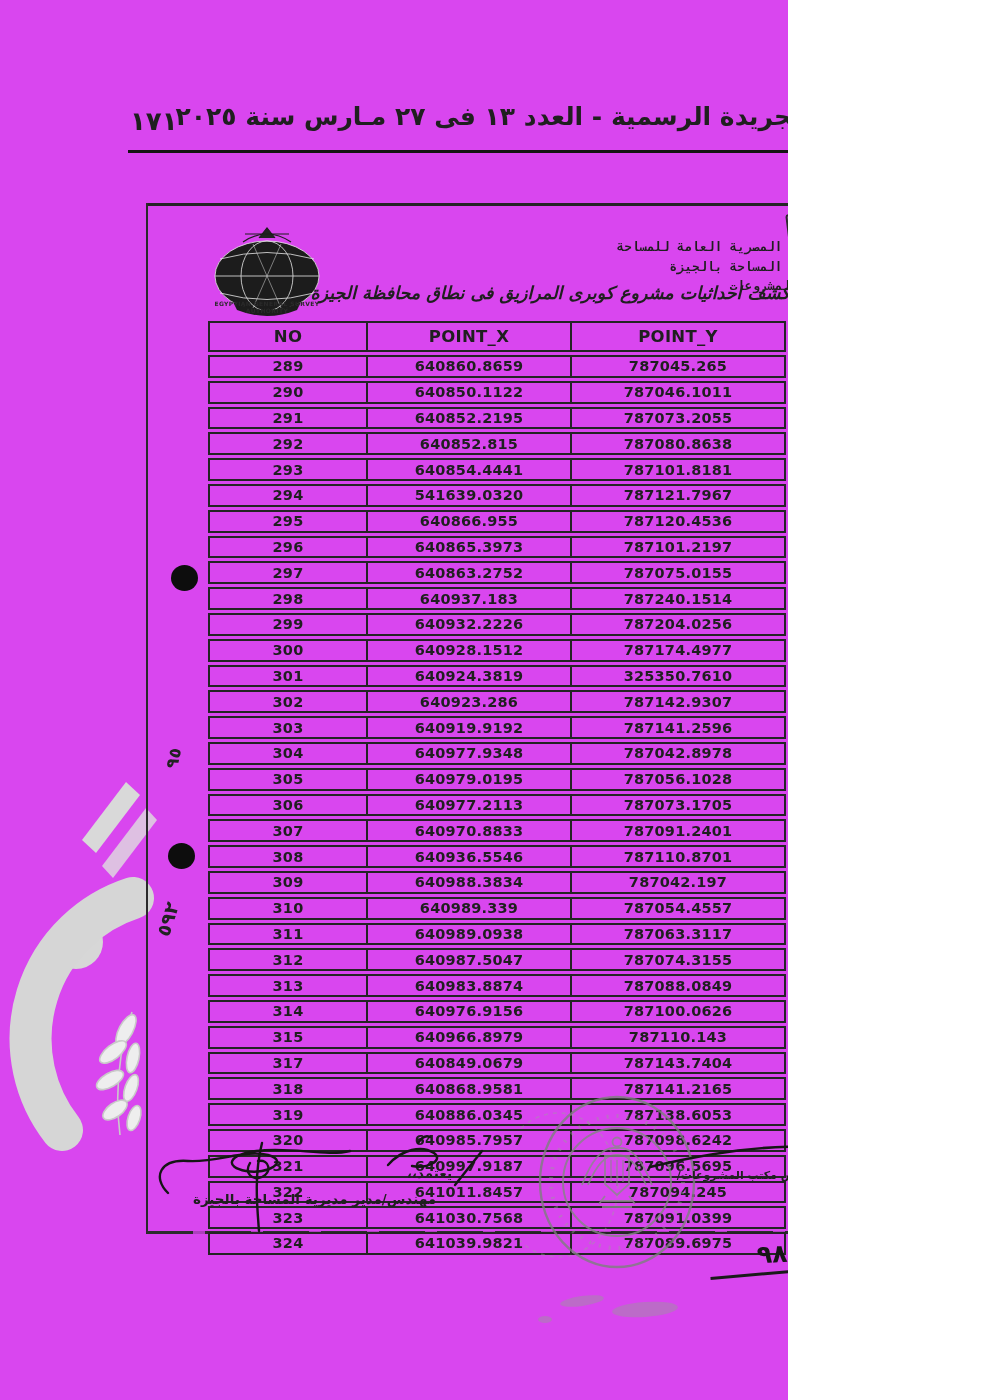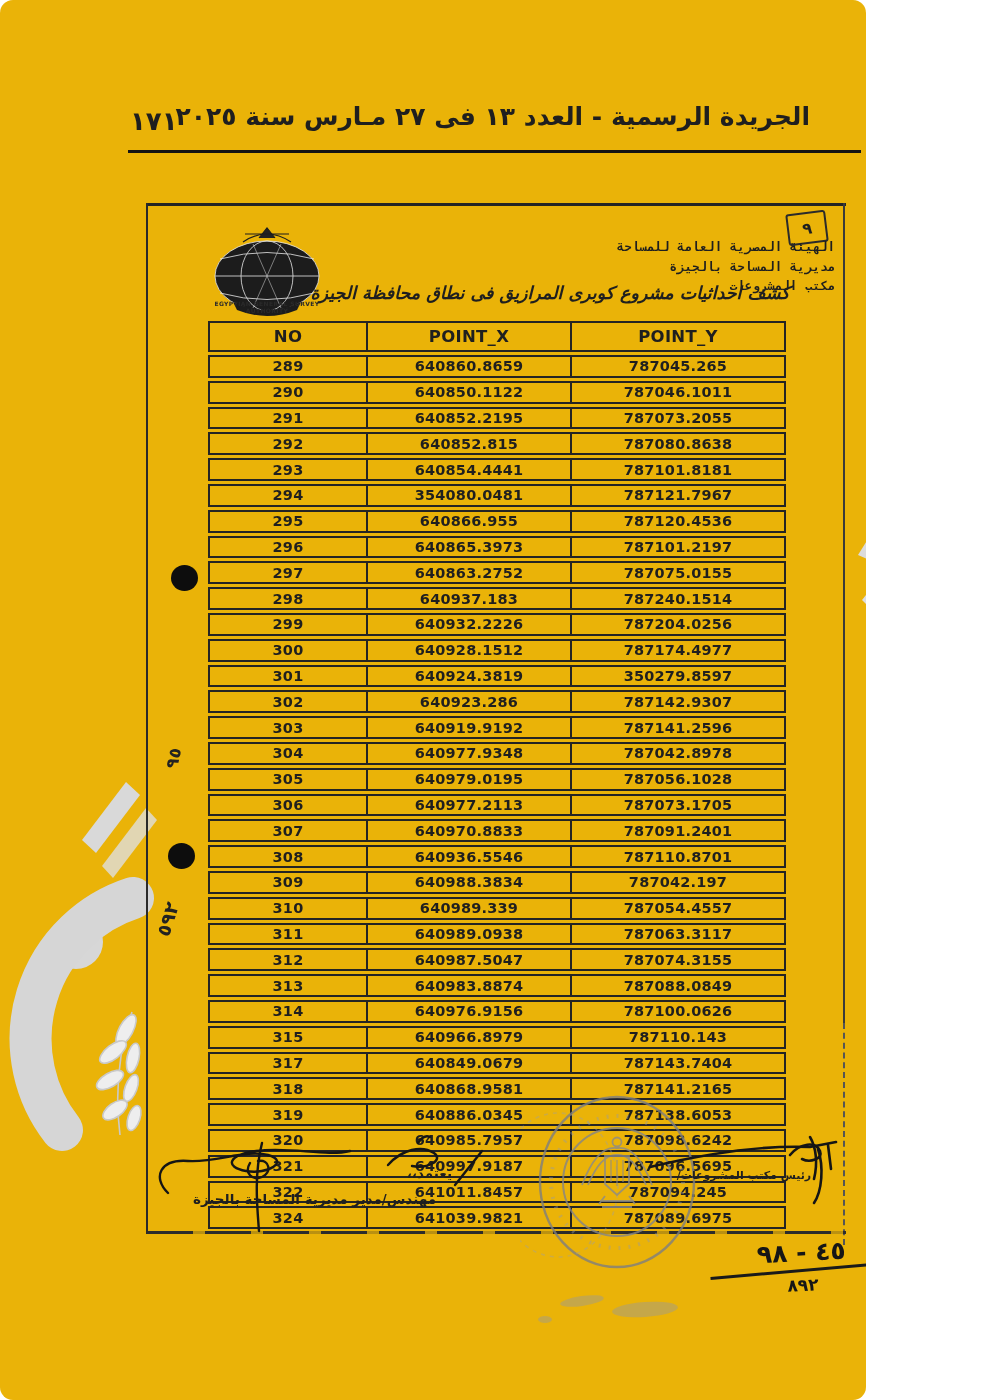--- a/index.html
+++ b/index.html
@@ -1,17 +1,17 @@
 <!DOCTYPE html>
 <html lang="ar"><head>
 <meta charset="utf-8">
 <style>
   html,body{margin:0;padding:0;background:#ffffff;}
-  .page{position:relative;width:866px;height:1400px;background:#eab308;overflow:hidden;
-        font-family:"DejaVu Sans",sans-serif;color:#1f1f1f;border-radius:13px;}
+  .page{position:relative;width:788px;height:1400px;background:#d946ef;overflow:hidden;
+        font-family:"DejaVu Sans",sans-serif;color:#1f1f1f;}
   
   .gz-pageno{position:absolute;left:130px;top:106px;font-size:26px;font-weight:bold;}
   .gz-title{position:absolute;left:250px;top:102px;width:560px;text-align:right;direction:rtl;
             font-size:25px;font-weight:bold;white-space:nowrap;}
   .gz-rule{position:absolute;left:128px;top:150px;width:733px;height:3px;background:#141414;}
   
   .frame-top{position:absolute;left:147px;top:203px;width:699px;height:0;border-top:3px solid #242424;}
   .frame-left{position:absolute;left:146px;top:203px;height:1031px;width:0;border-left:2.5px solid #2a2a2a;}
   .frame-right-solid{position:absolute;left:843px;top:203px;height:820px;width:0;border-left:2px solid #3a3a3a;}
   .frame-right-dash{position:absolute;left:843px;top:1023px;height:222px;width:0;border-left:2px dashed #555;}
@@ -174,21 +174,21 @@
             <td>640852.815</td>
             <td>787080.8638</td>
           </tr>
           <tr>
             <td>293</td>
             <td>640854.4441</td>
             <td>787101.8181</td>
           </tr>
           <tr>
             <td>294</td>
-            <td>354080.0481</td>
+            <td>541639.0320</td>
             <td>787121.7967</td>
           </tr>
           <tr>
             <td>295</td>
             <td>640866.955</td>
             <td>787120.4536</td>
           </tr>
           <tr>
             <td>296</td>
             <td>640865.3973</td>
@@ -210,21 +210,21 @@
             <td>787204.0256</td>
           </tr>
           <tr>
             <td>300</td>
             <td>640928.1512</td>
             <td>787174.4977</td>
           </tr>
           <tr>
             <td>301</td>
             <td>640924.3819</td>
-            <td>350279.8597</td>
+            <td>325350.7610</td>
           </tr>
           <tr>
             <td>302</td>
             <td>640923.286</td>
             <td>787142.9307</td>
           </tr>
           <tr>
             <td>303</td>
             <td>640919.9192</td>
             <td>787141.2596</td>
@@ -311,20 +311,25 @@
           </tr>
           <tr>
             <td>321</td>
             <td>640997.9187</td>
             <td>787096.5695</td>
           </tr>
           <tr>
             <td>322</td>
             <td>641011.8457</td>
             <td>787094.245</td>
+          </tr>
+          <tr>
+            <td>323</td>
+            <td>641030.7568</td>
+            <td>787091.0399</td>
           </tr>
           <tr>
             <td>324</td>
             <td>641039.9821</td>
             <td>787089.6975</td>
           </tr>
         </tbody>
     </table>
   </div>
 

